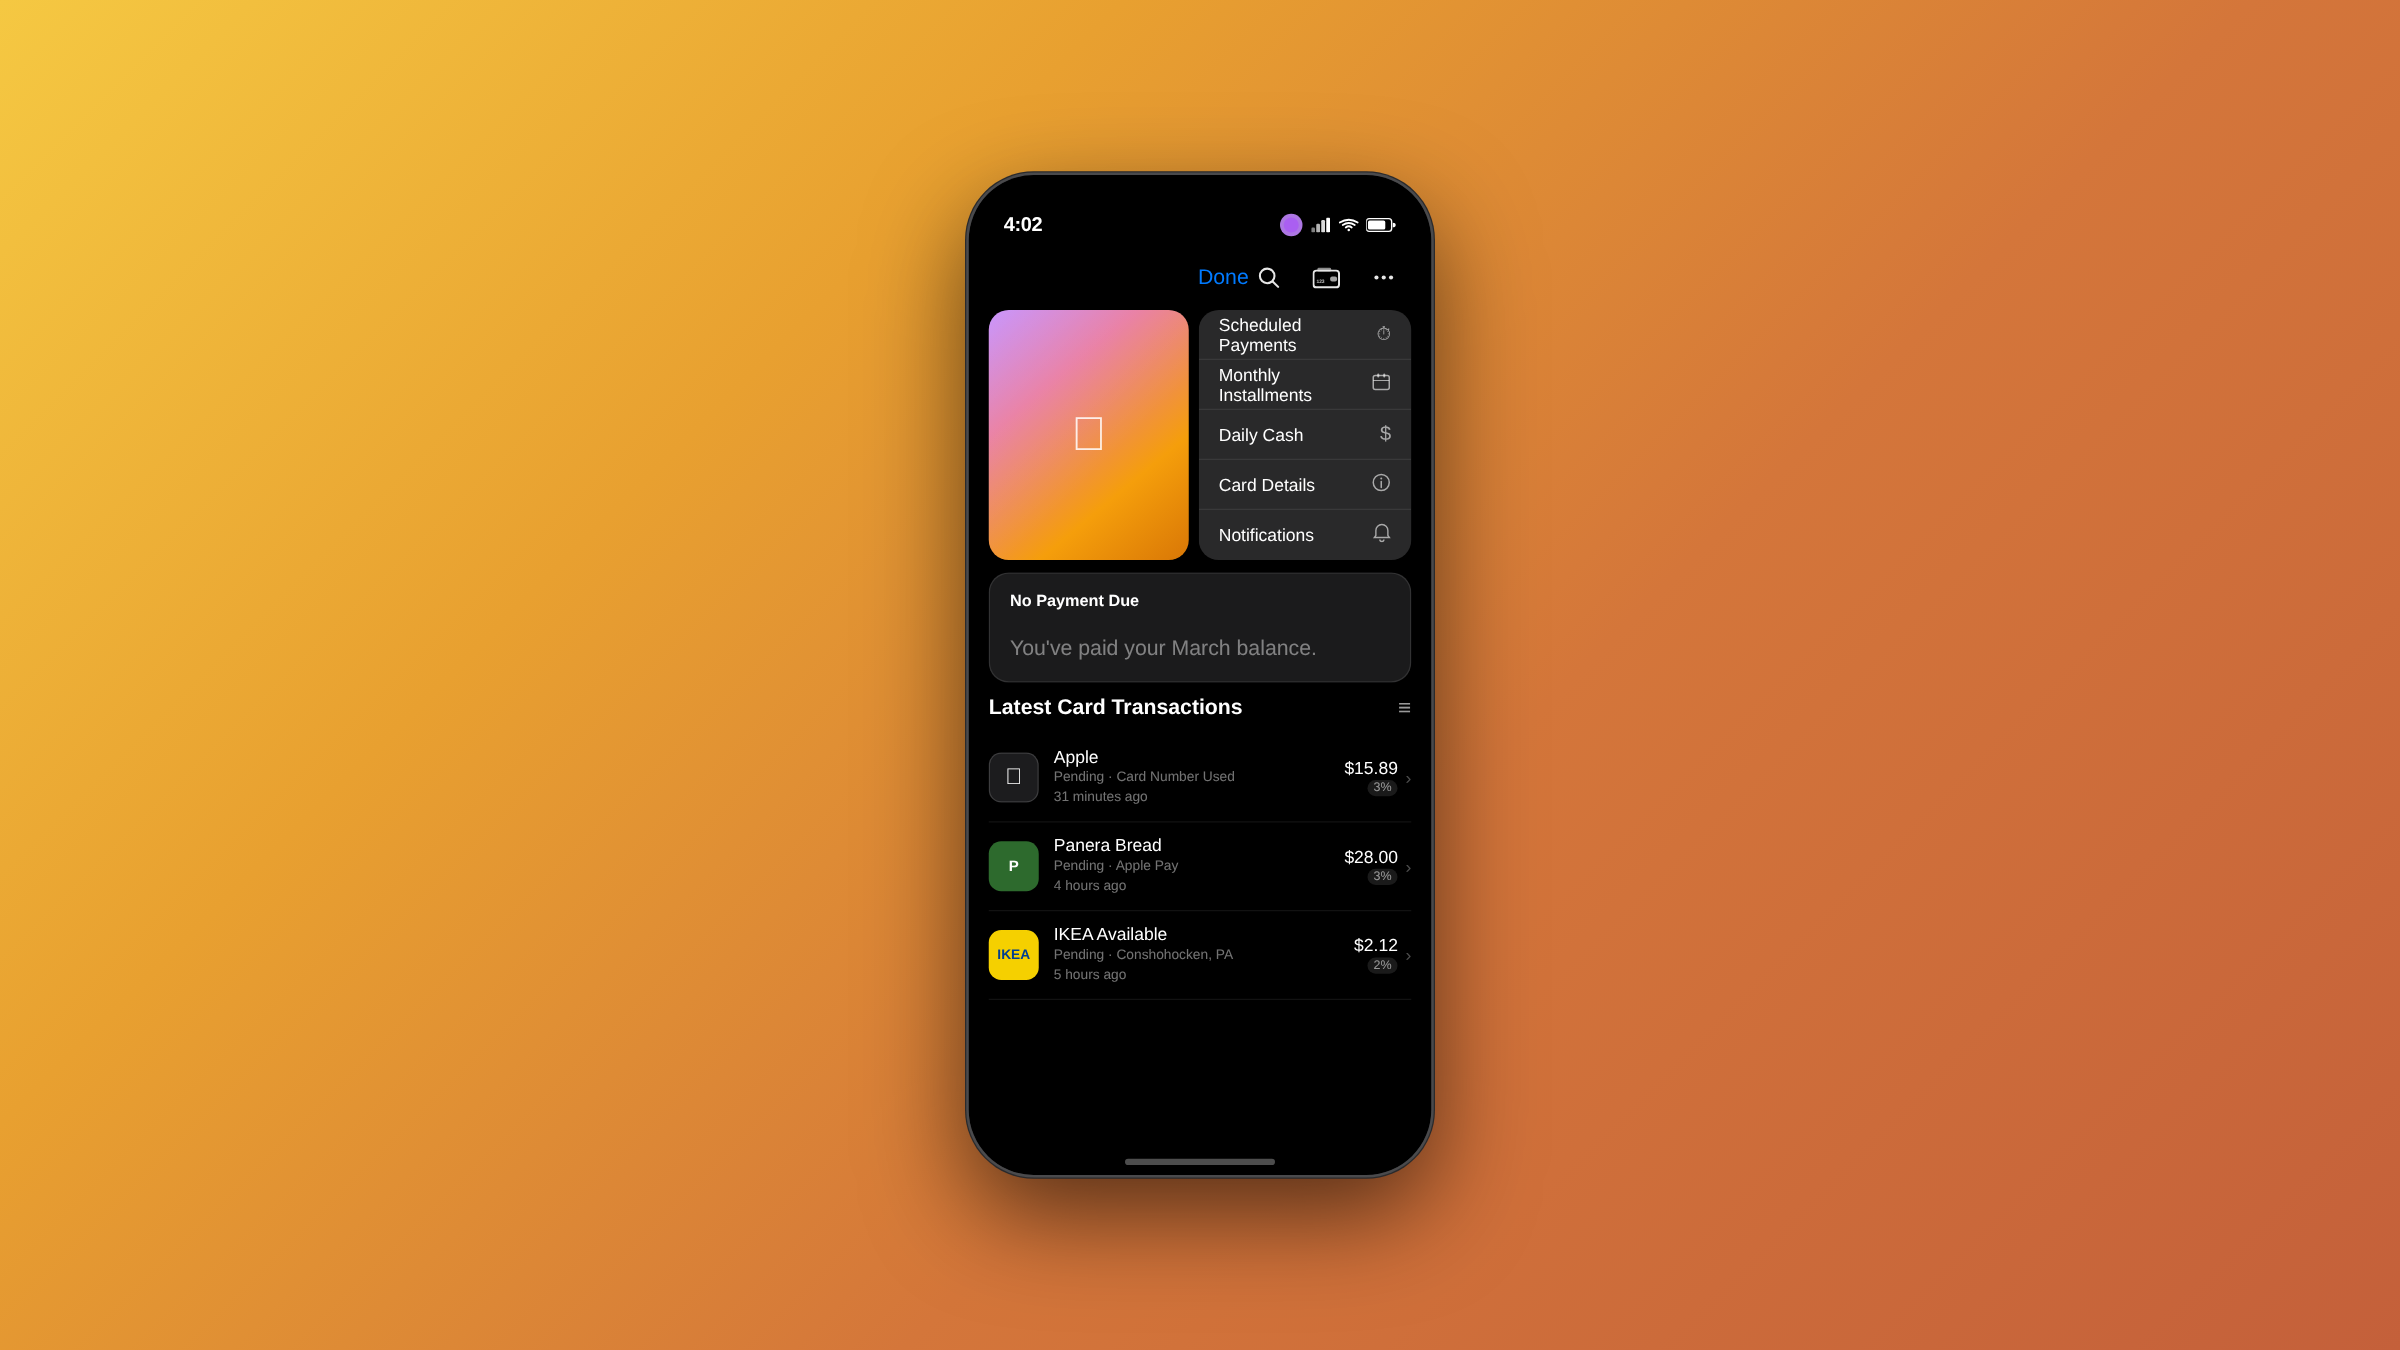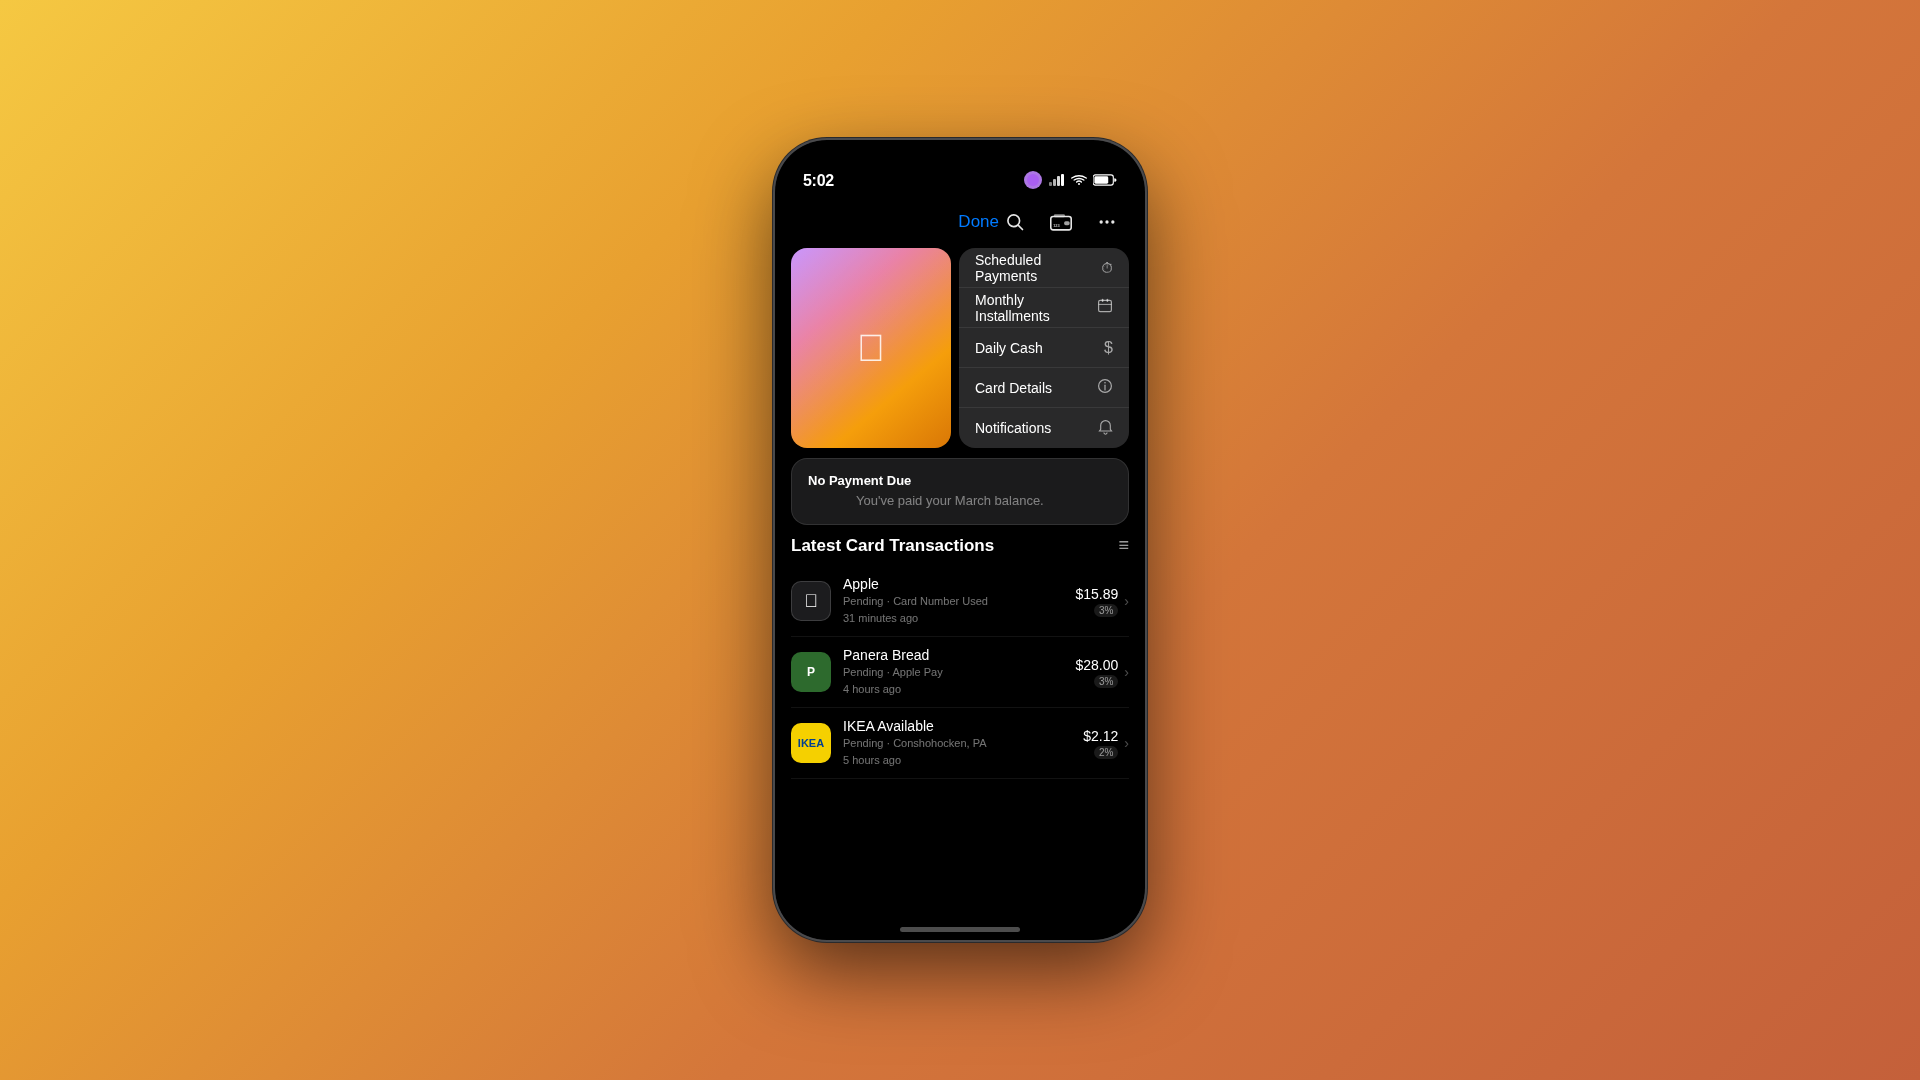--- a/index.html
+++ b/index.html
@@ -251,28 +251,27 @@
       padding: 14px 16px;
       display: flex;
       flex-direction: column;
       justify-content: center;
     }
 
     .no-payment-title {
       color: #fff;
       font-size: 13px;
       font-weight: 600;
-      margin-bottom: 4px;
+      margin-bottom: 19px;
     }
 
     .no-payment-sub {
       color: rgba(255,255,255,0.45);
-      font-size: 13px;
+      font-size: 17px;
       line-height: 1.4;
-      margin-left: 48px;
     }
 
     
     .activity-row {
       display: flex;
       gap: 10px;
       flex-shrink: 0;
     }
 
     .weekly-activity-card {
@@ -439,21 +438,21 @@
   </style>
 </head>
 <body>
 
 <div class="phone-shell">
   <div class="dynamic-island"></div>
 
   <div class="screen">
 
     <div class="status-bar">
-      <span class="status-time">5:02</span>
+      <span class="status-time">4:02</span>
       <div class="status-icons">
 
         <svg width="20" height="20" viewBox="0 0 20 20">
           <circle cx="10" cy="10" r="9" fill="#c084fc" opacity="0.9"></circle>
           <circle cx="10" cy="10" r="6" fill="#a855f7" opacity="0.7"></circle>
         </svg>
 
         <svg width="16" height="12" viewBox="0 0 16 12">
           <rect x="0" y="8" width="3" height="4" rx="1" fill="white" opacity="0.5"></rect>
           <rect x="4" y="5" width="3" height="7" rx="1" fill="white" opacity="0.7"></rect>

